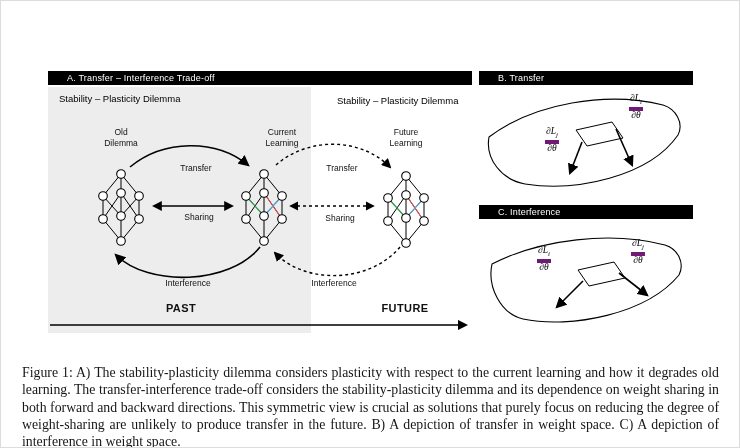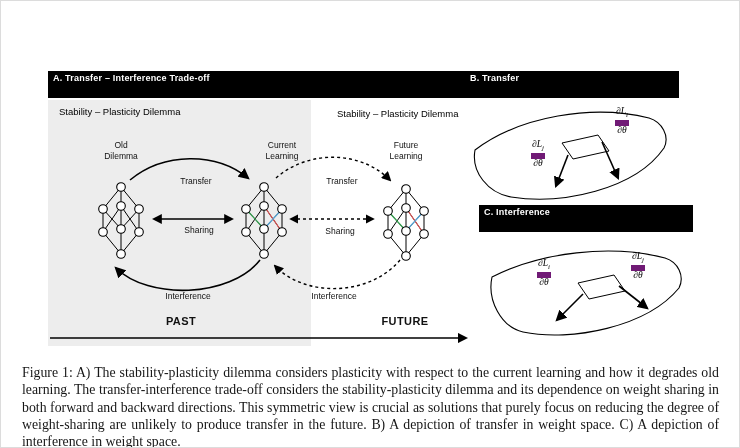--- a/index.html
+++ b/index.html
@@ -1,31 +1,31 @@
 <!DOCTYPE html>
 <html><head>
 <meta charset="utf-8">
 <style>
   html,body{margin:0;padding:0;background:#fff;}
   .page{position:relative;width:740px;height:448px;background:#fff;border:1px solid #dcdcdc;
         box-sizing:border-box;font-family:"Liberation Sans",sans-serif;overflow:hidden;}
   .panel{position:absolute;}
-  .hdr{height:27px;background:#000;color:#fff;font-size:9px;font-weight:bold;
-       line-height:14px;padding-left:5px;letter-spacing:.2px;}
+  .hdr{height:14px;background:#000;color:#fff;font-size:9px;font-weight:normal;
+       line-height:14px;padding-left:19px;letter-spacing:.2px;}
   .bd{position:relative;background:#fff;}
   .grayzone{position:absolute;left:0;top:2px;width:263px;height:246px;background:#ededed;}
   .asvg{position:absolute;left:0;top:0;}
   .lbl{position:absolute;font-size:8.5px;color:#111;text-align:center;
        white-space:pre-line;line-height:1.25;}
   .dilemma{font-size:9.5px;text-align:right;white-space:nowrap;color:#000;}
   .time{font-weight:bold;font-size:11px;letter-spacing:.4px;}
   .frac{position:absolute;display:flex;flex-direction:column;align-items:center;
         font-family:"Liberation Serif",serif;font-style:italic;font-size:9.5px;
         line-height:1.05;color:#000;}
-  .frac .top{border-bottom:6px solid #701a75;padding:0 1px 1px;}
+  .frac .top{border-bottom:4px solid #701a75;padding:0 1px 1px;}
   .frac sub{font-size:7px;font-style:italic;}
   .caption{position:absolute;left:9px;right:8px;top:351px;margin:12px;
            font-family:"Liberation Serif",serif;font-size:13.8px;line-height:17.3px;
            text-align:justify;color:#161616;}
 </style>
 </head>
 <body>
 
 <div class="page">
 
@@ -113,21 +113,21 @@
 
       <div class="lbl" style="left:264px;top:78px;width:60px;">Transfer</div>
       <div class="lbl" style="left:262px;top:128px;width:60px;">Sharing</div>
       <div class="lbl" style="left:249px;top:193px;width:74px;">Interference</div>
 
       <div class="lbl time" style="left:103px;top:217px;width:60px;">PAST</div>
       <div class="lbl time" style="left:327px;top:217px;width:60px;">FUTURE</div>
     </div>
   </div>
 
-  <div class="panel" style="left:464px;top:70px;width:214px;height:132px;">
+  <div class="panel" style="left:478px;top:70px;width:214px;height:132px;">
     <div class="hdr">B. Transfer</div>
     <div class="bd" style="height:118px;">
       <svg class="asvg" width="214" height="118" viewBox="0 0 214 118">
         <path d="M 10 52 C 55 18, 128 6, 184 20 C 197 24, 205 38, 199 50 C 170 92, 96 107, 46 99 C 23 95, 6 74, 10 52 Z" fill="#fff" stroke="#000" stroke-width="1.1"></path>
         <path d="M 97 45 L 133 37 L 144 53 L 108 61 Z" fill="#fff" stroke="#000" stroke-width="1"></path>
         <line x1="103" y1="57" x2="91" y2="88" stroke="#000" stroke-width="1.6" marker-end="url(#arr)"></line>
         <line x1="137" y1="44" x2="153" y2="80" stroke="#000" stroke-width="1.6" marker-end="url(#arr)"></line>
       </svg>
       <div class="frac" style="left:66px;top:42px;">
         <span class="top"><span>∂L</span><sub>j</sub></span>

